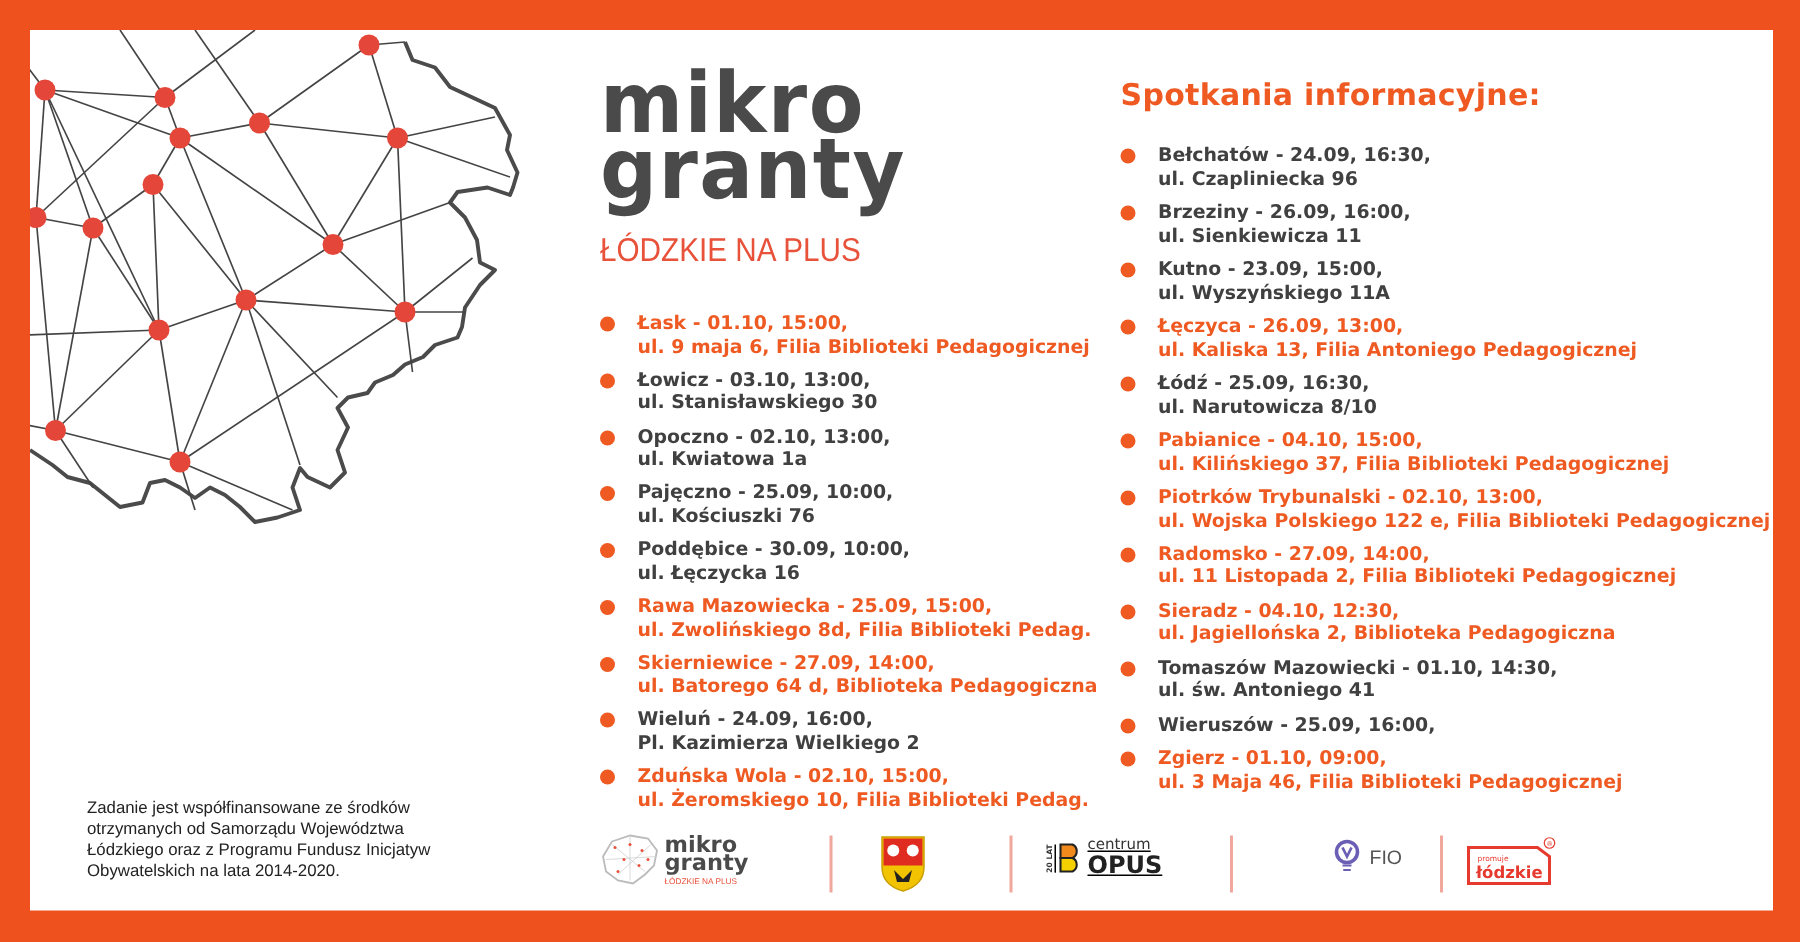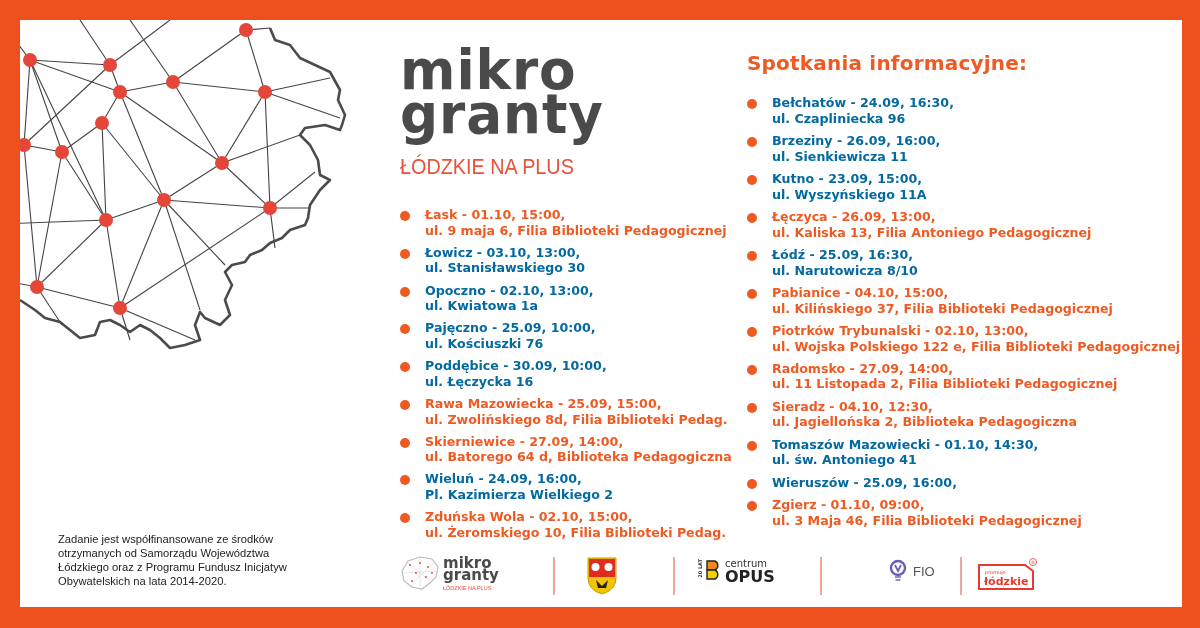--- a/index.html
+++ b/index.html
@@ -14,21 +14,21 @@
   .logo-word {
     font-family: "DejaVu Sans", sans-serif; font-weight: bold; color: #4a4a4a;
     font-size: 56px; line-height: 44px; letter-spacing: 1px; transform: scaleX(0.95);
     transform-origin: left;
   }
   .logo-sub {
     font-family: "Liberation Sans", sans-serif; color: #e8513a; font-size: 22px;
     margin-top: 18px; letter-spacing: 0px; transform: scaleX(0.9); transform-origin: left;
   }
   .list { position: absolute; list-style: none; }
-  .list li { position: relative; padding-left: 25px; font-weight: bold; font-size: 12.6px; line-height: 15.6px; margin-bottom: 6.6px; color: #0369a1; }
+  .list li { position: relative; padding-left: 25px; font-weight: bold; font-size: 12.6px; line-height: 15.6px; margin-bottom: 6.6px; color: #404040; }
   .list li.hl { color: #ee5a22; }
   .list li .dot {
     position: absolute; left: 0; top: 4px; width: 10px; height: 10px; border-radius: 50%;
     background: #ee5a22;
   }
   .list li .line { display: block; white-space: nowrap; }
   .list-left { left: 380px; top: 187px; }
   .list-right { left: 727px; top: 75px; }
   .list-right li { margin-bottom: 6.8px; }
   .heading {
@@ -39,21 +39,21 @@
     position: absolute; left: 38px; top: 512px; font-family: "Liberation Sans", sans-serif;
     font-size: 11.2px; line-height: 14px; color: #222;
   }
   .partners { position: absolute; left: 380px; top: 525px; height: 60px; width: 660px; }
   .sep { position: absolute; top: 12px; width: 1.5px; height: 38px; background: #f1a89c; }
   .p-mikro { position: absolute; left: 0; top: 8px; width: 130px; height: 50px; }
   .p-mikro-text { position: absolute; left: 43px; top: 4px; }
   .p-mikro-word { font-weight: bold; font-size: 15px; line-height: 12px; color: #4a4a4a; }
   .p-mikro-sub { font-size: 5.5px; color: #e8513a; margin-top: 4px; font-family: "Liberation Sans", sans-serif; }
   .p-crest { position: absolute; left: 186px; top: 11px; }
-  .p-opus { position: absolute; left: 267px; top: 14px; display: flex; align-items: flex-start; }
+  .p-opus { position: absolute; left: 267px; top: 14px; display: flex; align-items: center; text-decoration: underline; }
   .p-opus .lat { font-size: 5px; writing-mode: vertical-rl; transform: rotate(180deg); color: #333; margin-right: 2px; font-weight: bold; }
   .p-opus .txt { margin-left: 4px; }
   .p-opus .c1 { font-size: 10px; color: #333; line-height: 10px; }
   .p-opus .c2 { font-size: 16px; font-weight: bold; color: #222; line-height: 16px; }
   .p-fio { position: absolute; left: 447px; top: 14px; display: flex; align-items: center; }
   .p-fio .t { font-size: 13px; color: #555; margin-left: 6px; font-family: "Liberation Sans", sans-serif; }
   .p-promuje { position: absolute; left: 575px; top: 12px; }
 </style>
 </head>
 <body>

